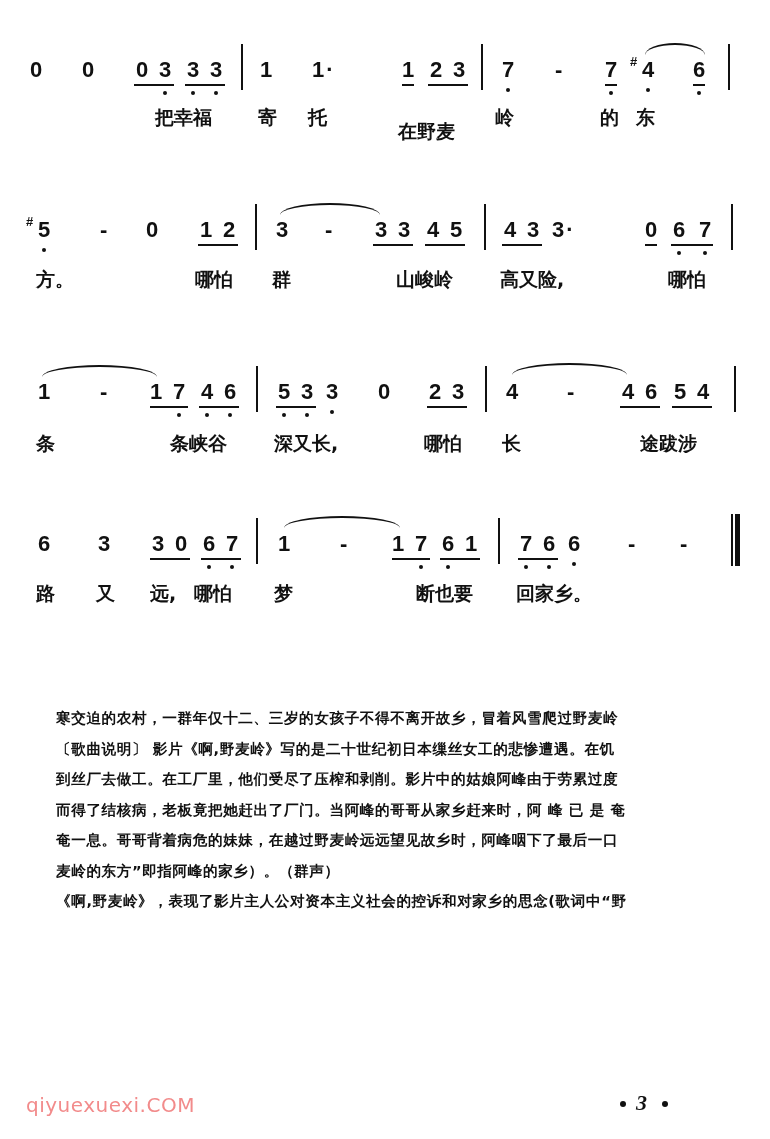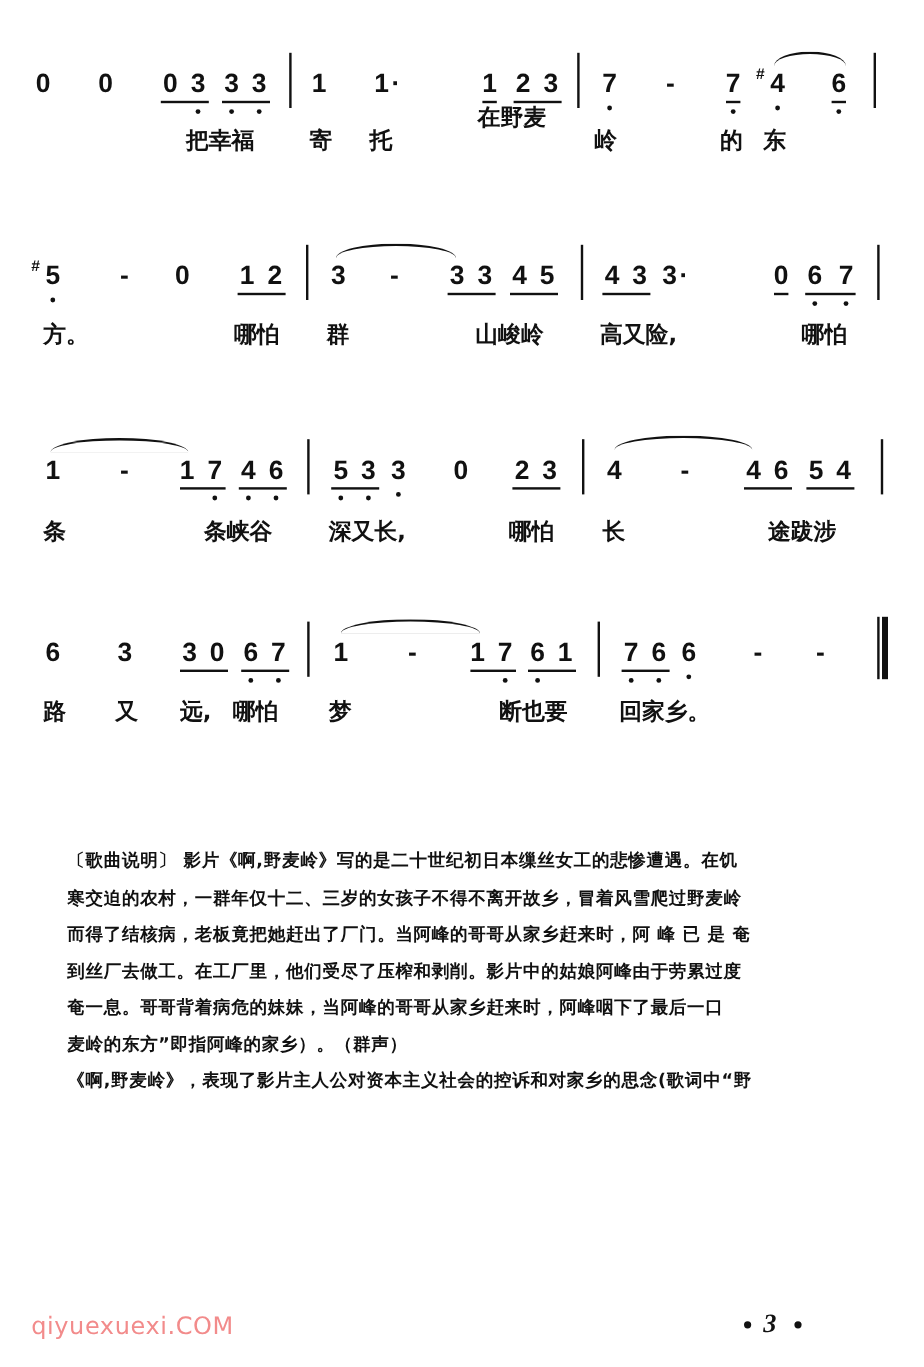--- a/index.html
+++ b/index.html
@@ -64,21 +64,21 @@
   <div class="dotb" style="left:646px;top:88px;"></div>
   <span class="note" style="left:691px;top:58px;">6</span>
   <div class="ul" style="left:693px;top:84px;width:12px;"></div>
   <div class="dotb" style="left:697px;top:91px;"></div>
   <div class="tie" style="left:645px;top:43px;width:60px;"></div>
   <div class="bar" style="left:728px;top:44px;height:46px;"></div>
 
   <span class="lyric" style="left:155px;top:106px;">把幸福</span>
   <span class="lyric" style="left:258px;top:106px;">寄</span>
   <span class="lyric" style="left:308px;top:106px;">托</span>
-  <span class="lyric" style="left:398px;top:88px;font-family:Liberation Serif, serif;">在野麦</span>
+  <span class="lyric" style="left:398px;top:120px;">在野麦</span>
   <span class="lyric" style="left:495px;top:106px;">岭</span>
   <span class="lyric" style="left:600px;top:106px;">的</span>
   <span class="lyric" style="left:636px;top:106px;">东</span>
 </div>
 
 <div class="row" style="top:0;">
   <span class="sharp" style="left:26px;top:214px;">#</span>
   <span class="note" style="left:36px;top:218px;">5</span>
   <div class="dotb" style="left:42px;top:248px;"></div>
   <span class="dash" style="left:100px;top:218px;">-</span>
@@ -203,25 +203,25 @@
   <span class="lyric" style="left:36px;top:582px;">路</span>
   <span class="lyric" style="left:96px;top:582px;">又</span>
   <span class="lyric" style="left:150px;top:582px;">远,</span>
   <span class="lyric" style="left:194px;top:582px;">哪怕</span>
   <span class="lyric" style="left:274px;top:582px;">梦</span>
   <span class="lyric" style="left:416px;top:582px;">断也要</span>
   <span class="lyric" style="left:516px;top:582px;">回家乡。</span>
 </div>
 
 <div class="desc">
+  <p>寒交迫的农村，一群年仅十二、三岁的女孩子不得不离开故乡，冒着风雪爬过野麦岭</p>
   <p>〔歌曲说明〕 影片《啊,野麦岭》写的是二十世纪初日本缫丝女工的悲惨遭遇。在饥</p>
-  <p>寒交迫的农村，一群年仅十二、三岁的女孩子不得不离开故乡，冒着风雪爬过野麦岭</p>
+  <p>到丝厂去做工。在工厂里，他们受尽了压榨和剥削。影片中的姑娘阿峰由于劳累过度</p>
   <p>而得了结核病，老板竟把她赶出了厂门。当阿峰的哥哥从家乡赶来时，阿 峰 已 是 奄</p>
-  <p>到丝厂去做工。在工厂里，他们受尽了压榨和剥削。影片中的姑娘阿峰由于劳累过度</p>
-  <p>奄一息。哥哥背着病危的妹妹，当阿峰的哥哥从家乡赶来时，阿峰咽下了最后一口</p>
+  <p>奄一息。哥哥背着病危的妹妹，在越过野麦岭远远望见故乡时，阿峰咽下了最后一口</p>
   <p>麦岭的东方”即指阿峰的家乡）。（群声）</p>
   <p>《啊,野麦岭》，表现了影片主人公对资本主义社会的控诉和对家乡的思念(歌词中“野</p>
 </div>
 
 <div class="pdot" style="left:620px;top:1101px;"></div>
 <span class="pagenum">3</span>
 <div class="pdot" style="left:662px;top:1101px;"></div>
 <span class="watermark">qiyuexuexi.COM</span>
 
 </body></html>

